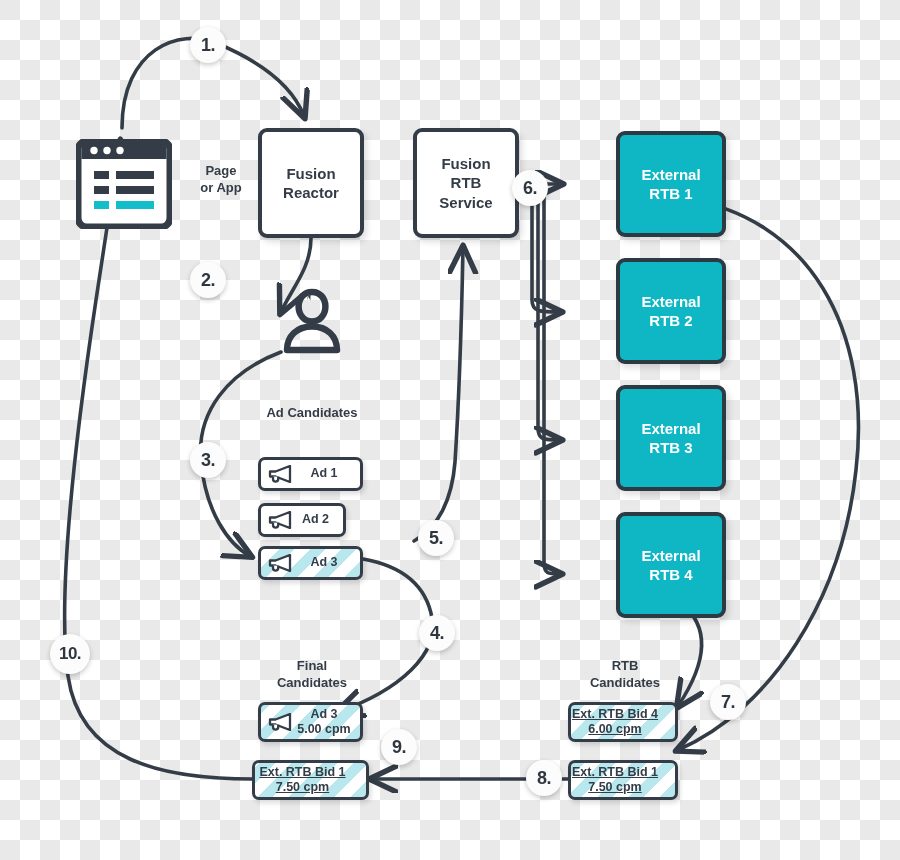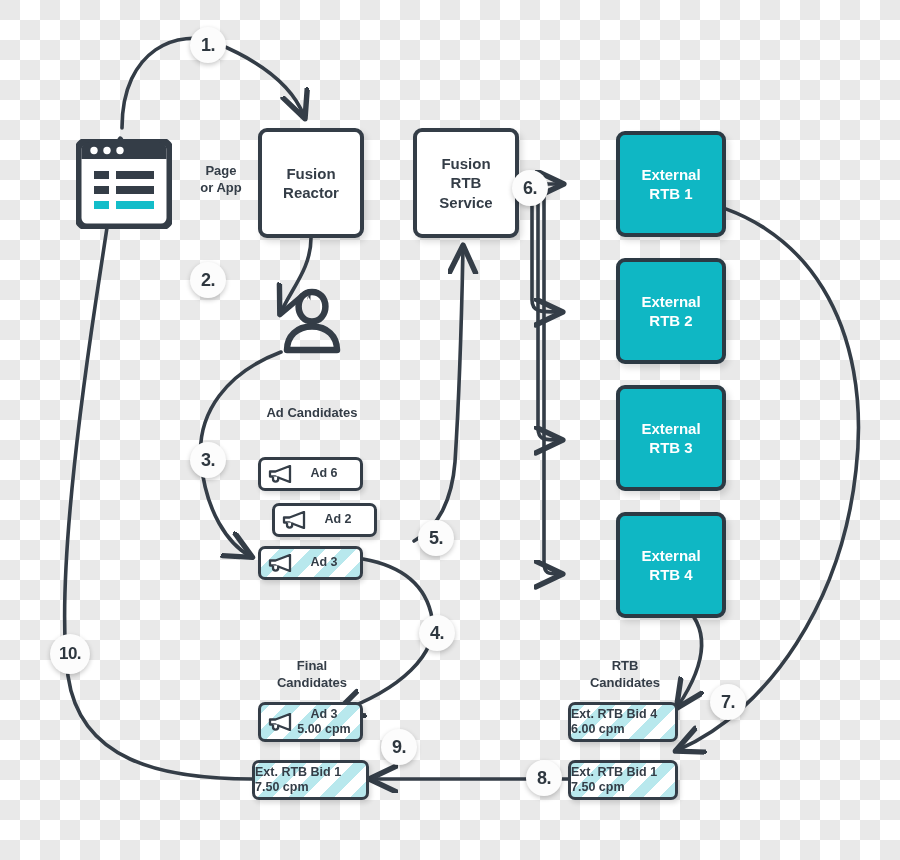--- a/index.html
+++ b/index.html
@@ -40,21 +40,21 @@
     box-shadow:2px 3px 5px rgba(0,0,0,.14);
     overflow:hidden;
   }
   .card.striped{
     background-image:repeating-linear-gradient(
       -45deg,#b8e8ed 0 11px,#ffffff 11px 22px);
     background-color:#ffffff;
   }
   .card .mega{flex:0 0 auto;margin-left:7px;display:flex;align-items:center;}
   .card .ctext{flex:1 1 auto;text-align:center;padding-right:6px;white-space:pre-line;}
-  .card.wide .ctext{padding-right:16px;text-align:left;}
+  .card.wide .ctext{padding-right:16px;text-align:center;text-decoration:underline;}
 
   
   .badge{
     position:absolute;width:36px;height:36px;border-radius:50%;
     background:#fcfcfc;box-shadow:0 2px 5px rgba(0,0,0,.22);
     display:flex;align-items:center;justify-content:center;
     font-weight:700;font-size:18px;color:#2e373f;letter-spacing:-.5px;
     z-index:30;
   }
 
@@ -152,24 +152,24 @@
 
   <div class="caption" style="left:246px;top:405px;width:132px;">Ad Candidates</div>
 
   <div class="card" style="left:258px;top:457px;width:105px;height:34px;">
     <span class="mega">
       <svg width="26" height="18" viewBox="0 0 26 18">
         <path d="M2,6.5 L2,11.5 L7.5,11.5 L22,17 L22,1 L7.5,6.5 Z" fill="#ffffff" stroke="#343d47" stroke-width="2.3" stroke-linejoin="round"></path>
         <path d="M5,11.5 L5,14 A2.6,2.6 0 0 0 10.2,14 L10.2,11.8" fill="#ffffff" stroke="#343d47" stroke-width="2.3" stroke-linejoin="round"></path>
       </svg>
     </span>
-    <span class="ctext">Ad 6</span>
-  </div>
-
-  <div class="card" style="left:272px;top:503px;width:105px;height:34px;">
+    <span class="ctext">Ad 1</span>
+  </div>
+
+  <div class="card" style="left:258px;top:503px;width:88px;height:34px;">
     <span class="mega">
       <svg width="26" height="18" viewBox="0 0 26 18">
         <path d="M2,6.5 L2,11.5 L7.5,11.5 L22,17 L22,1 L7.5,6.5 Z" fill="#ffffff" stroke="#343d47" stroke-width="2.3" stroke-linejoin="round"></path>
         <path d="M5,11.5 L5,14 A2.6,2.6 0 0 0 10.2,14 L10.2,11.8" fill="#ffffff" stroke="#343d47" stroke-width="2.3" stroke-linejoin="round"></path>
       </svg>
     </span>
     <span class="ctext">Ad 2</span>
   </div>
 
   <div class="card striped" style="left:258px;top:546px;width:105px;height:34px;">

